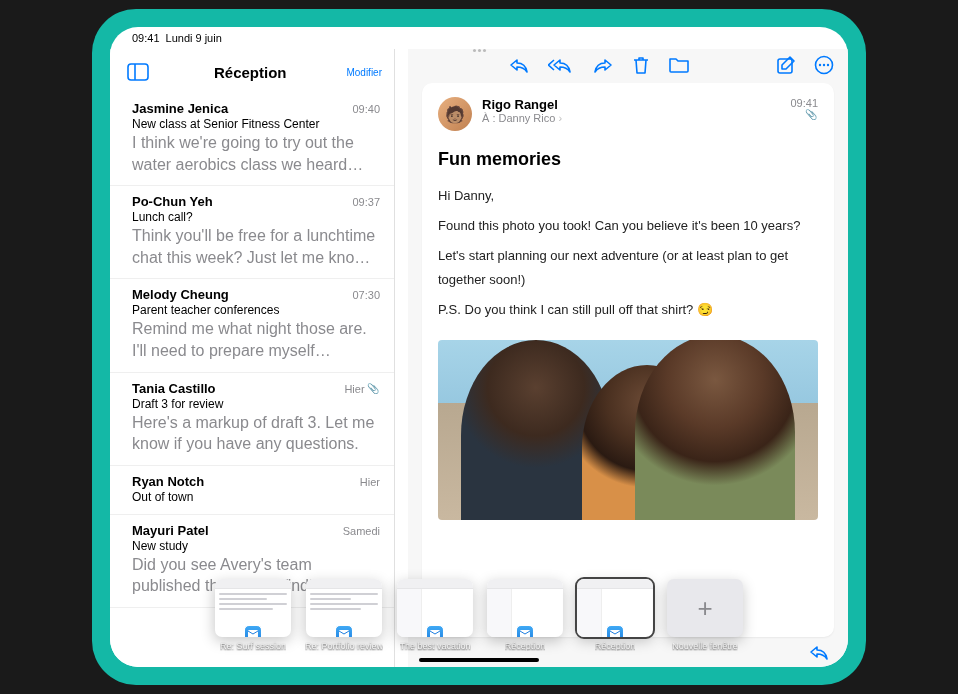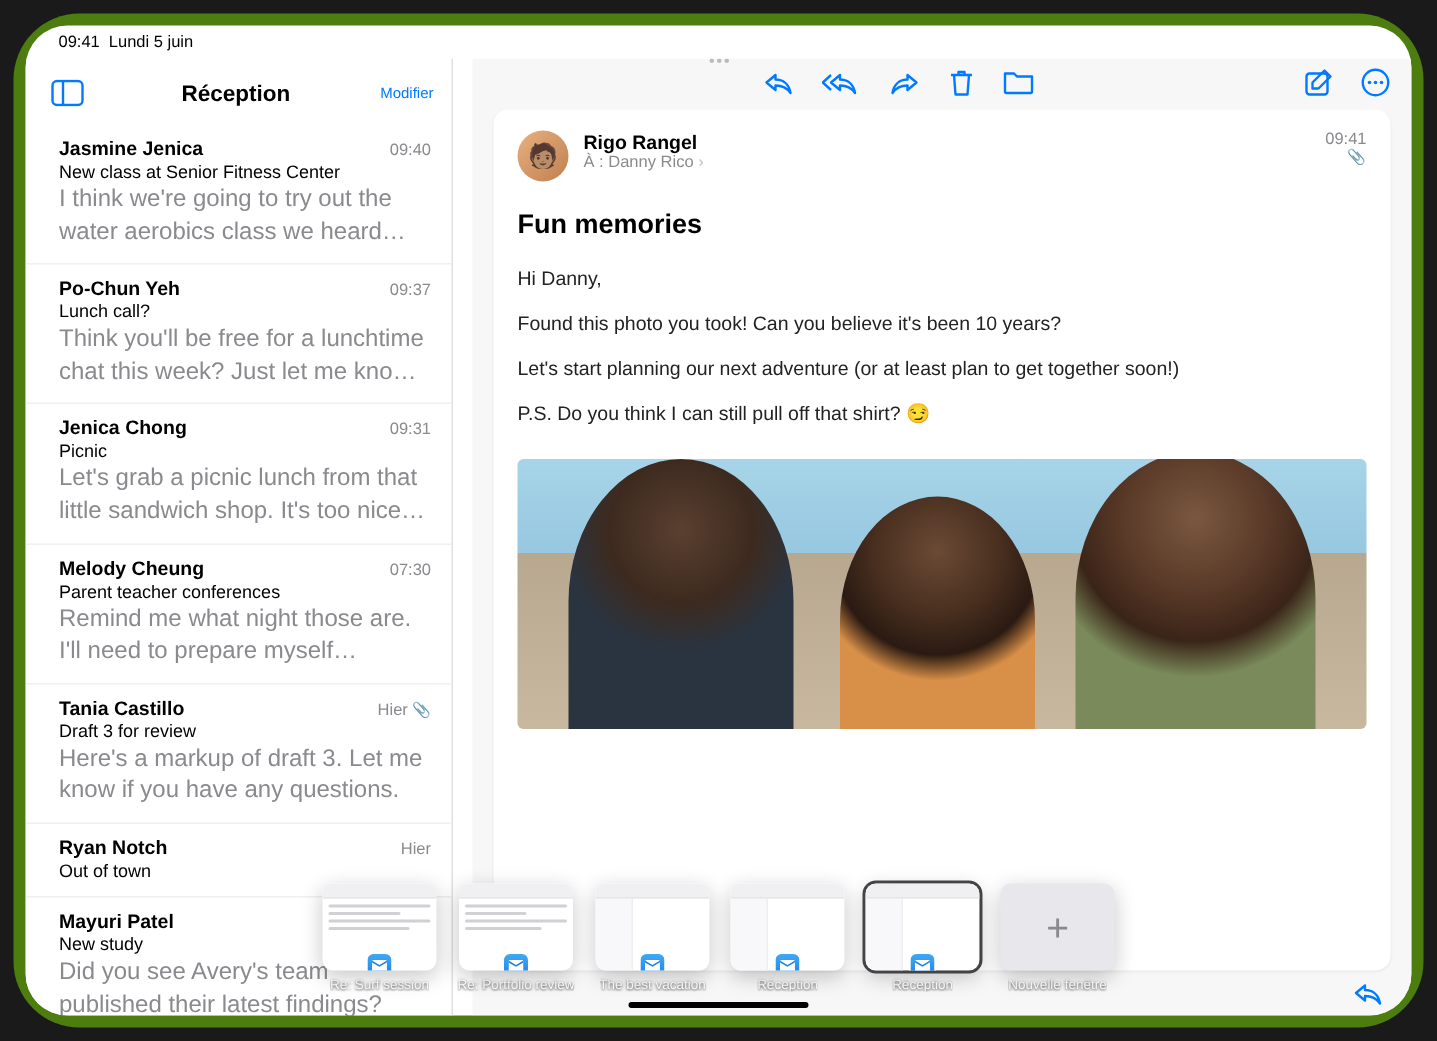--- a/index.html
+++ b/index.html
@@ -1,17 +1,17 @@
 <!DOCTYPE html>
 <html><head>
 <meta charset="utf-8">
 <style>
 * { margin: 0; padding: 0; box-sizing: border-box; font-family: -apple-system, BlinkMacSystemFont, "Segoe UI", Helvetica, Arial, sans-serif; }
 body { background: #1a1a1a; display: flex; align-items: center; justify-content: center; width: 958px; height: 694px; overflow: hidden; }
-.device-frame { width: 940px; height: 676px; background: #4d7c0f; border-radius: 44px; padding: 8px; position: relative; }
+.device-frame { width: 774px; height: 676px; background: #14b8a6; border-radius: 44px; padding: 18px; position: relative; }
 .screen { width: 100%; height: 100%; background: #fff; border-radius: 28px; overflow: hidden; display: flex; flex-direction: column; position: relative; }
 .status-bar { height: 22px; display: flex; justify-content: space-between; align-items: center; padding: 0 22px; font-size: 11px; font-weight: 500; color: #000; }
 .status-left { display: flex; gap: 6px; }
 .status-right { display: flex; gap: 19px; align-items: center; margin-top: 48px; }
 .content { flex: 1; display: flex; overflow: hidden; position: relative; gap: 13px; }
 .pip-handle { position: absolute; top: 0; left: 50%; transform: translateX(-50%); width: 34px; height: 4px; display: flex; gap: 2px; justify-content: center; }
 .pip-handle span { width: 3px; height: 3px; background: #bbb; border-radius: 50%; }
 .sidebar { width: 285px; border-right: 1px solid #e0e0e0; display: flex; flex-direction: column; background: #fff; }
 .sidebar-header { display: flex; align-items: center; justify-content: space-between; padding: 8px 12px 6px; }
 .sidebar-title { font-size: 15px; font-weight: 600; text-align: center; flex: 1; }
@@ -64,21 +64,21 @@
 </style>
 </head>
 <body>
 
 <div class="device-frame">
   <div class="screen">
 
     <div class="status-bar">
       <div class="status-left">
         <span>09:41</span>
-        <span>Lundi 5 juin</span>
+        <span>Lundi 9 juin</span>
       </div>
       <div class="status-right">
         <span>
           <svg width="14" height="10" viewBox="0 0 14 10">
               <path d="M7 9.5a1 1 0 100-2 1 1 0 000 2zM3.5 6a5 5 0 017 0l-1 1a3.6 3.6 0 00-5 0zM1 3.5a8.5 8.5 0 0112 0l-1 1a7 7 0 00-10 0z" fill="#000"></path>
             </svg>
         </span>
         <span>100 %</span>
         <span>
           <svg width="20" height="10" viewBox="0 0 20 10">
@@ -121,28 +121,20 @@
           <div class="mail-item">
             <div class="mail-item-row1">
                 <span class="mail-sender">Po-Chun Yeh</span>
                 <span class="mail-time">09:37</span>
               </div>
             <div class="mail-subject">Lunch call?</div>
             <div class="mail-preview">Think you'll be free for a lunchtime chat this week? Just let me know what day you thin…</div>
           </div>
           <div class="mail-item">
             <div class="mail-item-row1">
-                <span class="mail-sender">Jenica Chong</span>
-                <span class="mail-time">09:31</span>
-              </div>
-            <div class="mail-subject">Picnic</div>
-            <div class="mail-preview">Let's grab a picnic lunch from that little sandwich shop. It's too nice of a day to sit…</div>
-          </div>
-          <div class="mail-item">
-            <div class="mail-item-row1">
                 <span class="mail-sender">Melody Cheung</span>
                 <span class="mail-time">07:30</span>
               </div>
             <div class="mail-subject">Parent teacher conferences</div>
             <div class="mail-preview">Remind me what night those are. I'll need to prepare myself emotionally. Actually, I thin…</div>
           </div>
           <div class="mail-item">
             <div class="mail-item-row1">
                 <span class="mail-sender">Tania Castillo</span>
                 <span class="mail-time">

